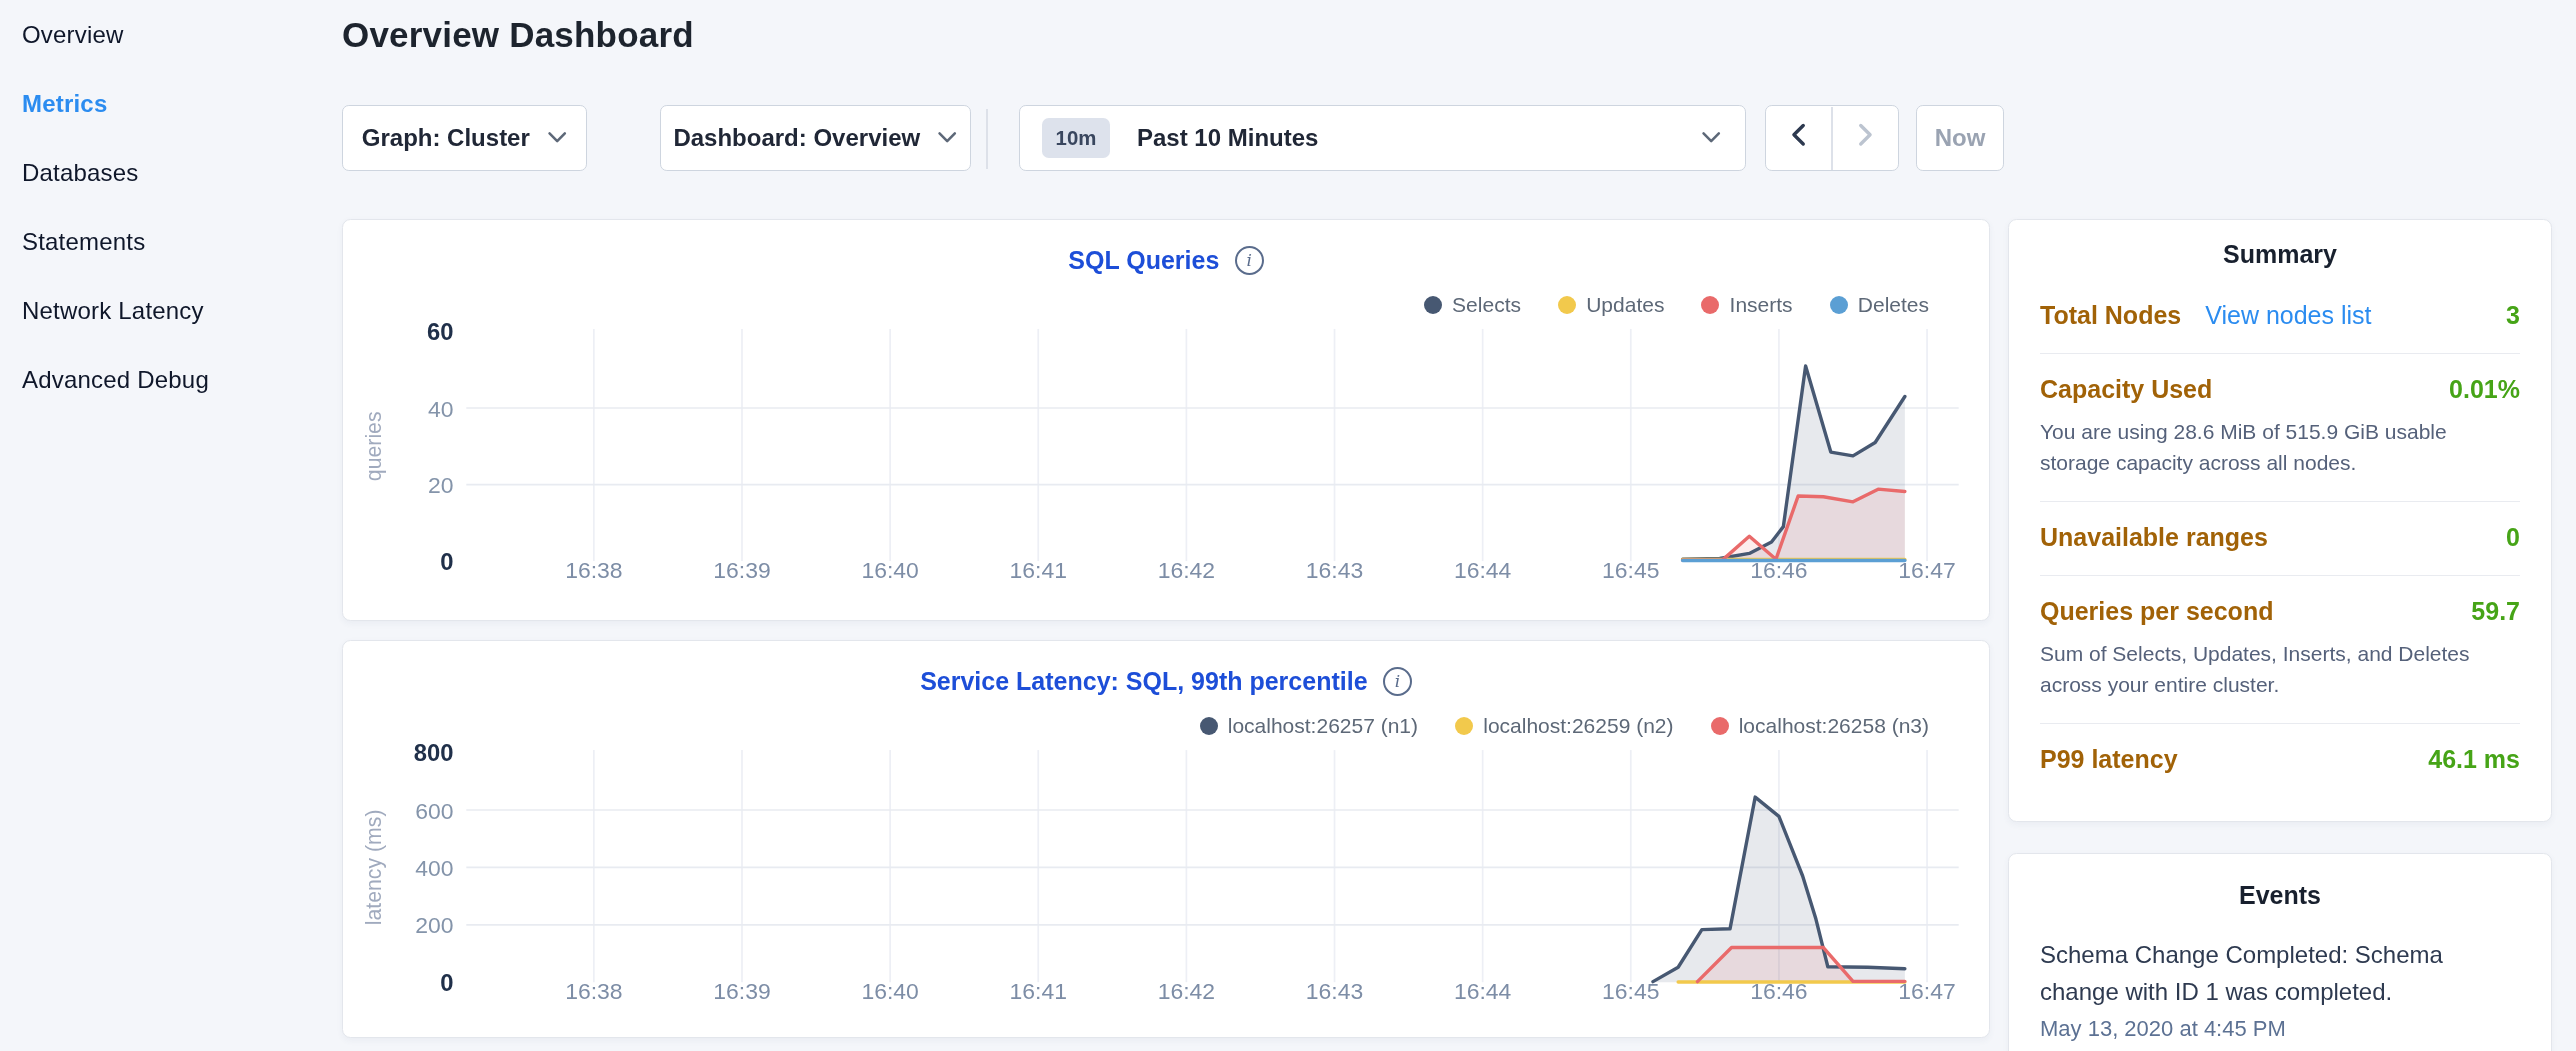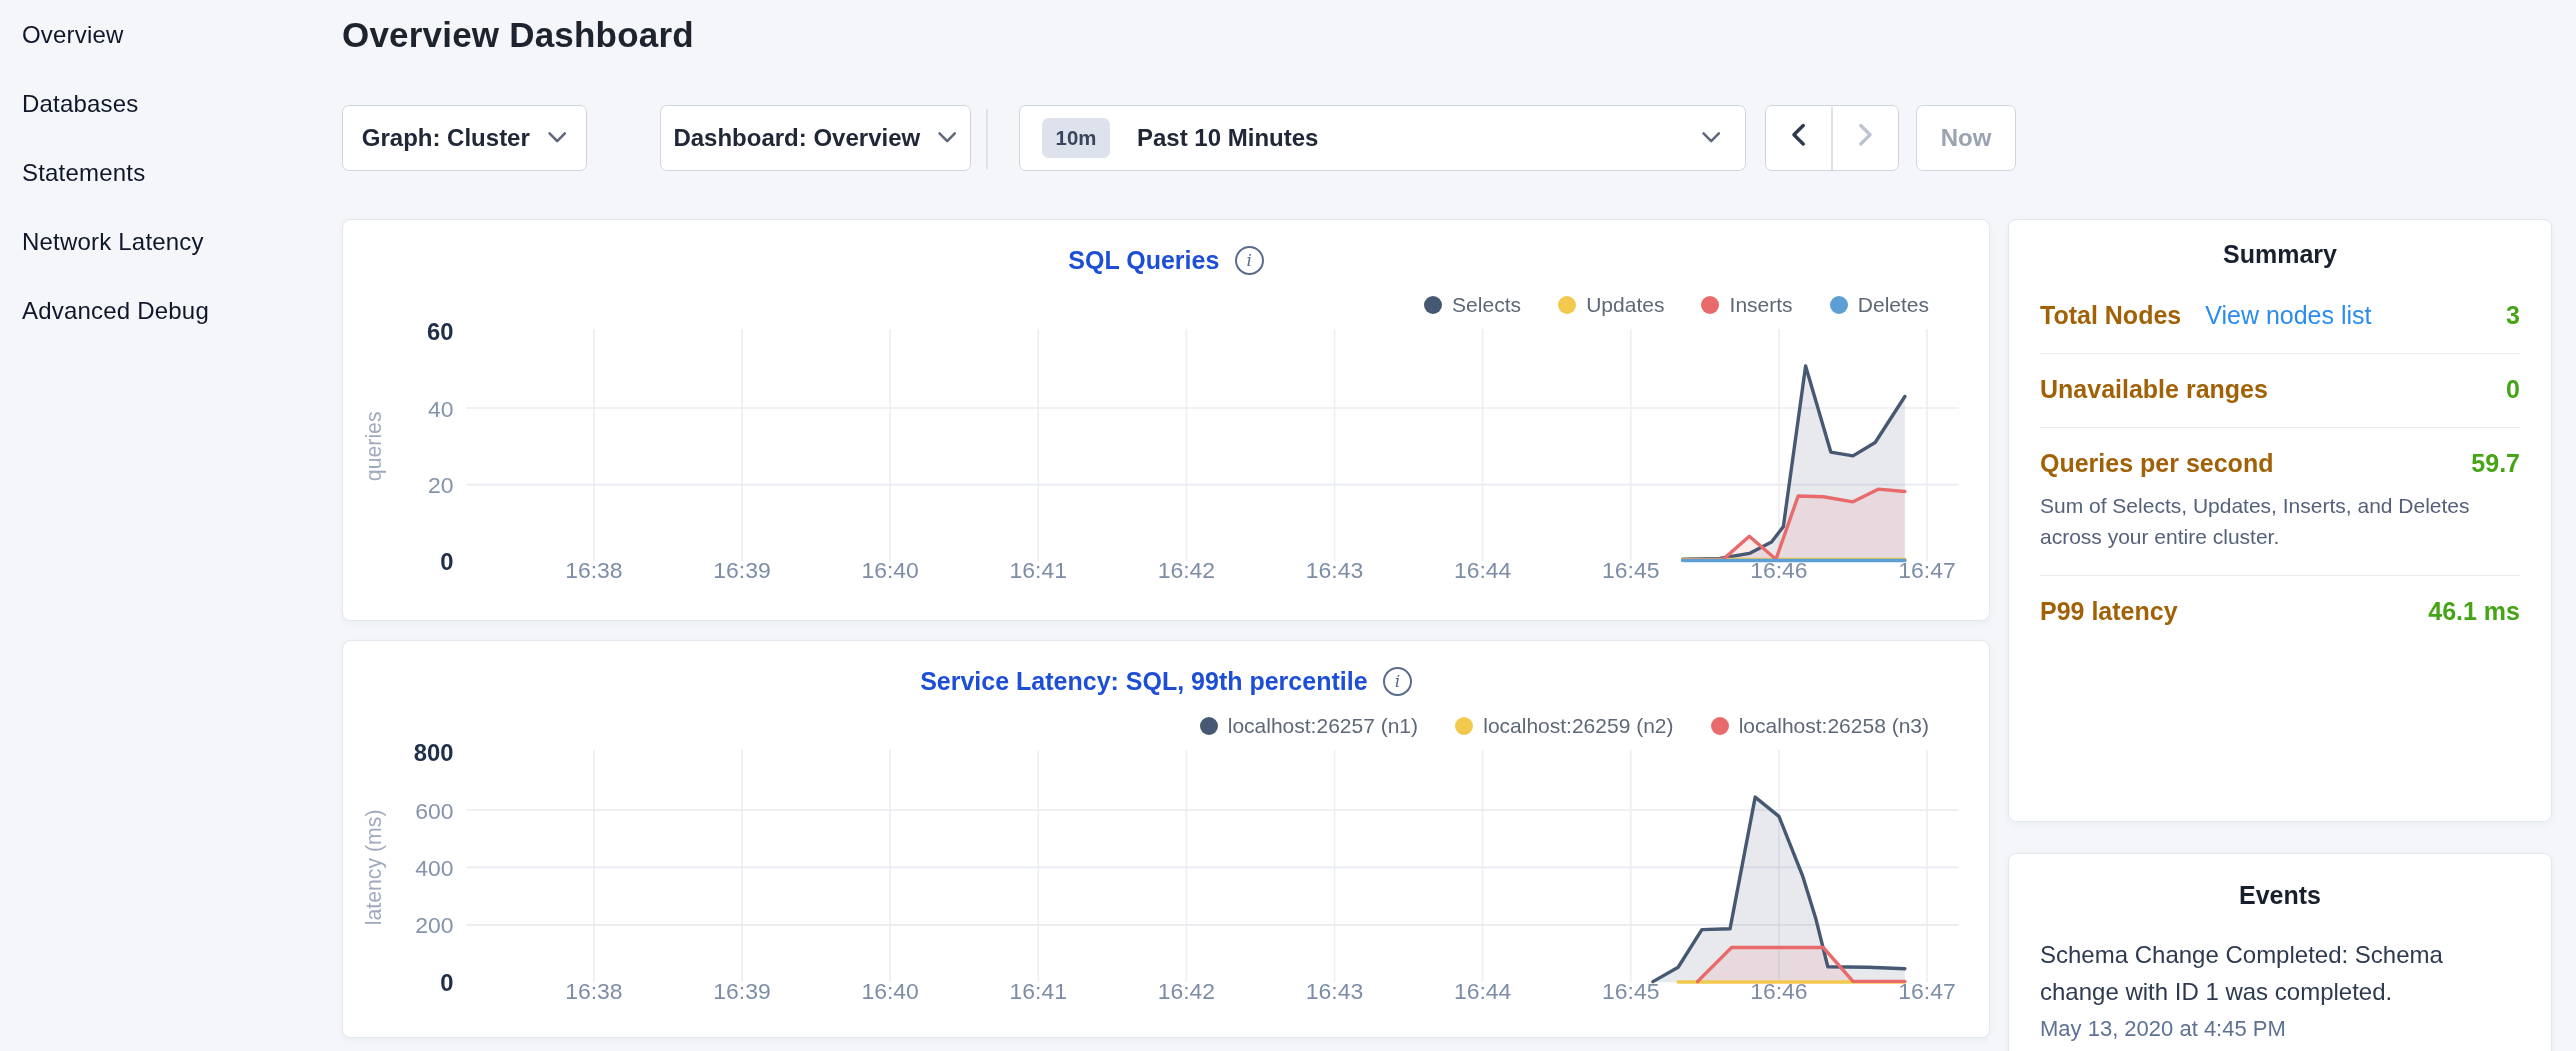--- a/index.html
+++ b/index.html
@@ -61,20 +61,21 @@
   .event-time { font-size:22px; color:#5c7193; margin-top:6.8px; }
 </style>
 </head>
 <body>
 
 <div class="app">
 
   <nav class="sidebar">
     <ul>
         <li>Overview</li>
+        <li class="active">Metrics</li>
         <li>Databases</li>
         <li>Statements</li>
         <li>Network Latency</li>
         <li>Advanced Debug</li>
       </ul>
   </nav>
 
   <h1 class="page-title">Overview Dashboard</h1>
 
   <div class="ctrl" style="left:342px; width:245px;">
@@ -118,21 +119,21 @@
     <div class="arrow-sep"></div>
     <div class="arrow-btn">
       <span>
         <svg width="22" height="25.5" viewBox="0 0 26 30">
             <polyline points="8,4 19,15 8,26" fill="none" stroke="#bcc4d0" stroke-width="4" stroke-linecap="round" stroke-linejoin="round"></polyline>
           </svg>
       </span>
     </div>
   </div>
 
-  <div class="ctrl now-btn" style="left:1916px; width:100px;">
+  <div class="ctrl now-btn" style="left:1916px; width:88px;">
     <span>Now</span>
   </div>
 
   <section class="card chart-card-1">
     <svg class="chart-svg" width="1648" height="399" viewBox="0 0 1938 469">
         <line x1="295.0" x2="295.0" y1="128" y2="401" stroke="#edeff5" stroke-width="2"></line>
         <text x="295.0" y="421" text-anchor="middle" fill="#7d8da6" font-size="27">16:38</text>
         <line x1="469.2" x2="469.2" y1="128" y2="401" stroke="#edeff5" stroke-width="2"></line>
         <text x="469.2" y="421" text-anchor="middle" fill="#7d8da6" font-size="27">16:39</text>
         <line x1="643.4" x2="643.4" y1="128" y2="401" stroke="#edeff5" stroke-width="2"></line>
@@ -252,20 +253,27 @@
     <div class="sum-section first">
       <div class="sum-row">
         <span class="sum-left">
           <span class="sum-label">Total Nodes</span>
           <span class="sum-link">View nodes list</span>
         </span>
         <span class="sum-value">3</span>
       </div>
     </div>
 
+    <div class="sum-section">
+      <div class="sum-row">
+        <span class="sum-label">Capacity Used</span>
+        <span class="sum-value">0.01%</span>
+      </div>
+      <div class="sum-desc">You are using 28.6 MiB of 515.9 GiB usable storage capacity across all nodes.</div>
+    </div>
 
     <div class="sum-section">
       <div class="sum-row">
         <span class="sum-label">Unavailable ranges</span>
         <span class="sum-value">0</span>
       </div>
     </div>
 
     <div class="sum-section">
       <div class="sum-row">

